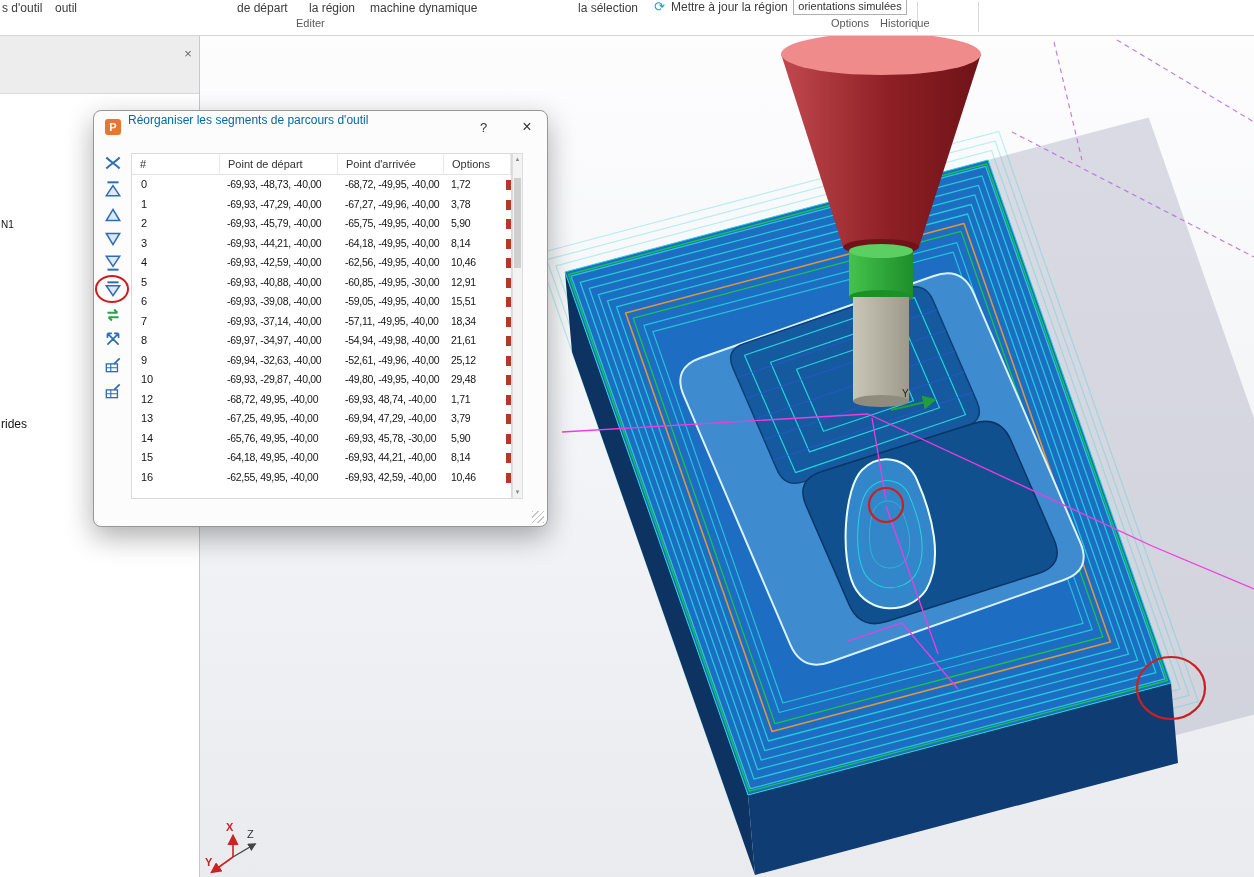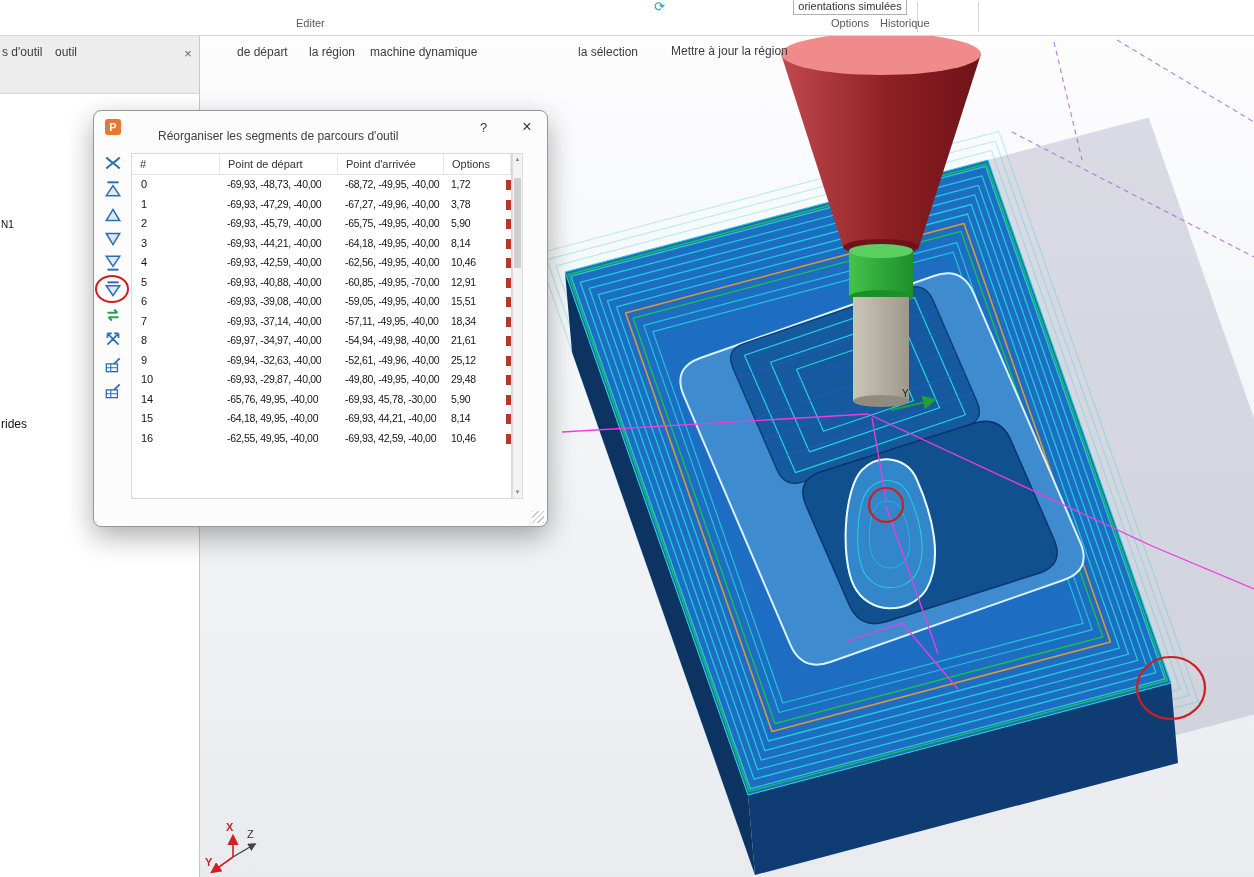--- a/index.html
+++ b/index.html
@@ -5,21 +5,21 @@
   * { box-sizing: border-box; }
   html,body { margin:0; padding:0; }
   body {
     width:1254px; height:877px; position:relative; overflow:hidden;
     font-family:"Liberation Sans","DejaVu Sans",sans-serif; background:#fff;
   }
 
   
   .ribbon { position:absolute; left:0; top:0; width:1254px; height:36px;
             background:#fff; border-bottom:1px solid #d5d5d5; z-index:3; }
-  .rlabel { position:absolute; font-size:12px; color:#3c3c3c; white-space:nowrap;margin-top:44px; }
+  .rlabel { position:absolute; font-size:12px; color:#3c3c3c; white-space:nowrap; }
   .rgroup { position:absolute; font-size:11px; color:#5a5a5a; white-space:nowrap; }
   .rsep   { position:absolute; top:2px; width:1px; height:30px; background:#d8d8d8; }
   .rdrop  { position:absolute; left:793px; top:0px; width:114px; height:15px;
             border:1px solid #b0b0b0; border-top:none; font-size:11px; color:#333;
             text-align:center; line-height:13px; background:#fff; }
   .update-icon { position:absolute; left:654px; top:-1px; font-size:13px; color:#1f9ec2; }
 
   
   .left-panel { position:absolute; left:0; top:36px; width:200px; height:841px;
                 background:#fff; border-right:1px solid #c9c9c9; z-index:2; }
@@ -33,21 +33,21 @@
   
   svg.viewport { position:absolute; left:200px; top:36px; z-index:1; }
 
   
   .dialog { position:absolute; left:93px; top:110px; width:455px; height:417px;
             background:#fcfcfc; border:1px solid #979797; border-radius:8px;
             box-shadow:0 10px 28px rgba(0,0,0,.32); z-index:10; }
   .dlg-icon { position:absolute; left:11px; top:8px; width:16px; height:16px;
               background:#e8762c; color:#fff; border-radius:3px; font-size:11px;
               font-weight:bold; text-align:center; line-height:16px; }
-  .dlg-title-text { position:absolute; left:34px; top:18px; font-size:12px; color:#404040; white-space:nowrap;margin-left:30px; }
+  .dlg-title-text { position:absolute; left:34px; top:2px; font-size:12px; color:#0369a1; white-space:nowrap; }
   .dlg-help { position:absolute; left:380px; top:8px; width:18px; text-align:center;
               font-size:13px; color:#333; background:none; border:none; }
   .dlg-close{ position:absolute; left:416px; top:1px; width:34px; height:27px; text-align:center;
               line-height:27px; font-size:16px; color:#333; background:none; border:none;
               border-top-right-radius:8px; }
   .tbtn { position:absolute; left:6px; width:26px; height:24px; background:transparent;
           border:none; padding:2px 3px; }
   .tbtn svg { display:block; }
   .red-ellipse { position:absolute; left:1px; top:164px; width:34px; height:28px;
                  border:2px solid #cc2020; border-radius:50%; }
@@ -341,21 +341,21 @@
         <div class="tr">
           <div class="td c0">4</div>
           <div class="td c1">-69,93, -42,59, -40,00</div>
           <div class="td c2">-62,56, -49,95, -40,00</div>
           <div class="td c3">10,46</div>
           <span class="redmark"></span>
         </div>
         <div class="tr">
           <div class="td c0">5</div>
           <div class="td c1">-69,93, -40,88, -40,00</div>
-          <div class="td c2">-60,85, -49,95, -70,00</div>
+          <div class="td c2">-60,85, -49,95, -30,00</div>
           <div class="td c3">12,91</div>
           <span class="redmark"></span>
         </div>
         <div class="tr">
           <div class="td c0">6</div>
           <div class="td c1">-69,93, -39,08, -40,00</div>
           <div class="td c2">-59,05, -49,95, -40,00</div>
           <div class="td c3">15,51</div>
           <span class="redmark"></span>
         </div>
@@ -378,20 +378,34 @@
           <div class="td c1">-69,94, -32,63, -40,00</div>
           <div class="td c2">-52,61, -49,96, -40,00</div>
           <div class="td c3">25,12</div>
           <span class="redmark"></span>
         </div>
         <div class="tr">
           <div class="td c0">10</div>
           <div class="td c1">-69,93, -29,87, -40,00</div>
           <div class="td c2">-49,80, -49,95, -40,00</div>
           <div class="td c3">29,48</div>
+          <span class="redmark"></span>
+        </div>
+        <div class="tr">
+          <div class="td c0">12</div>
+          <div class="td c1">-68,72, 49,95, -40,00</div>
+          <div class="td c2">-69,93, 48,74, -40,00</div>
+          <div class="td c3">1,71</div>
+          <span class="redmark"></span>
+        </div>
+        <div class="tr">
+          <div class="td c0">13</div>
+          <div class="td c1">-67,25, 49,95, -40,00</div>
+          <div class="td c2">-69,94, 47,29, -40,00</div>
+          <div class="td c3">3,79</div>
           <span class="redmark"></span>
         </div>
         <div class="tr">
           <div class="td c0">14</div>
           <div class="td c1">-65,76, 49,95, -40,00</div>
           <div class="td c2">-69,93, 45,78, -30,00</div>
           <div class="td c3">5,90</div>
           <span class="redmark"></span>
         </div>
         <div class="tr">

